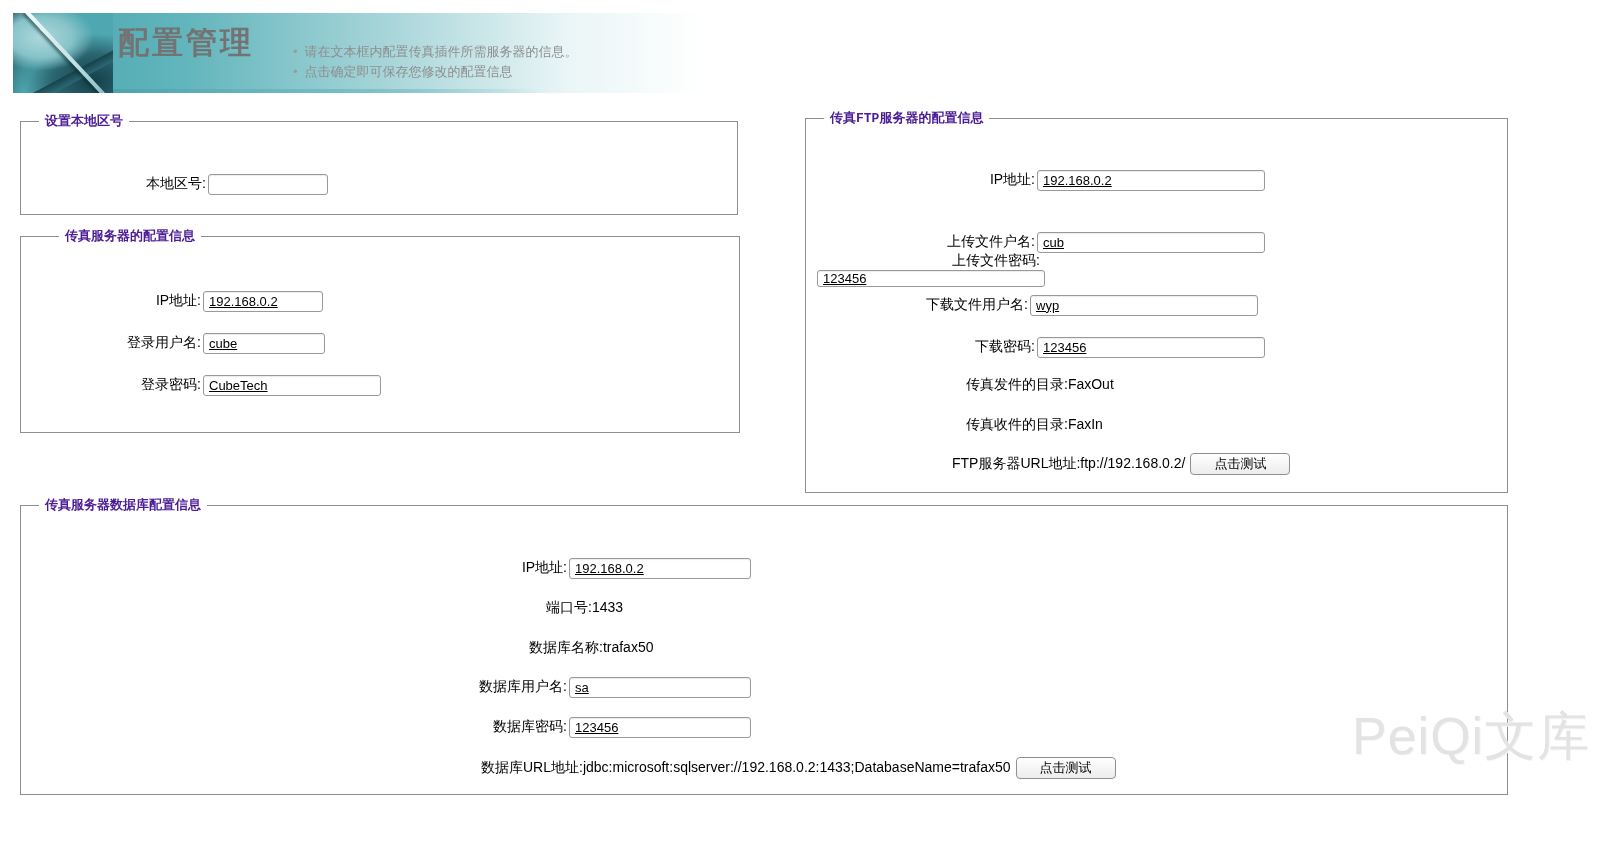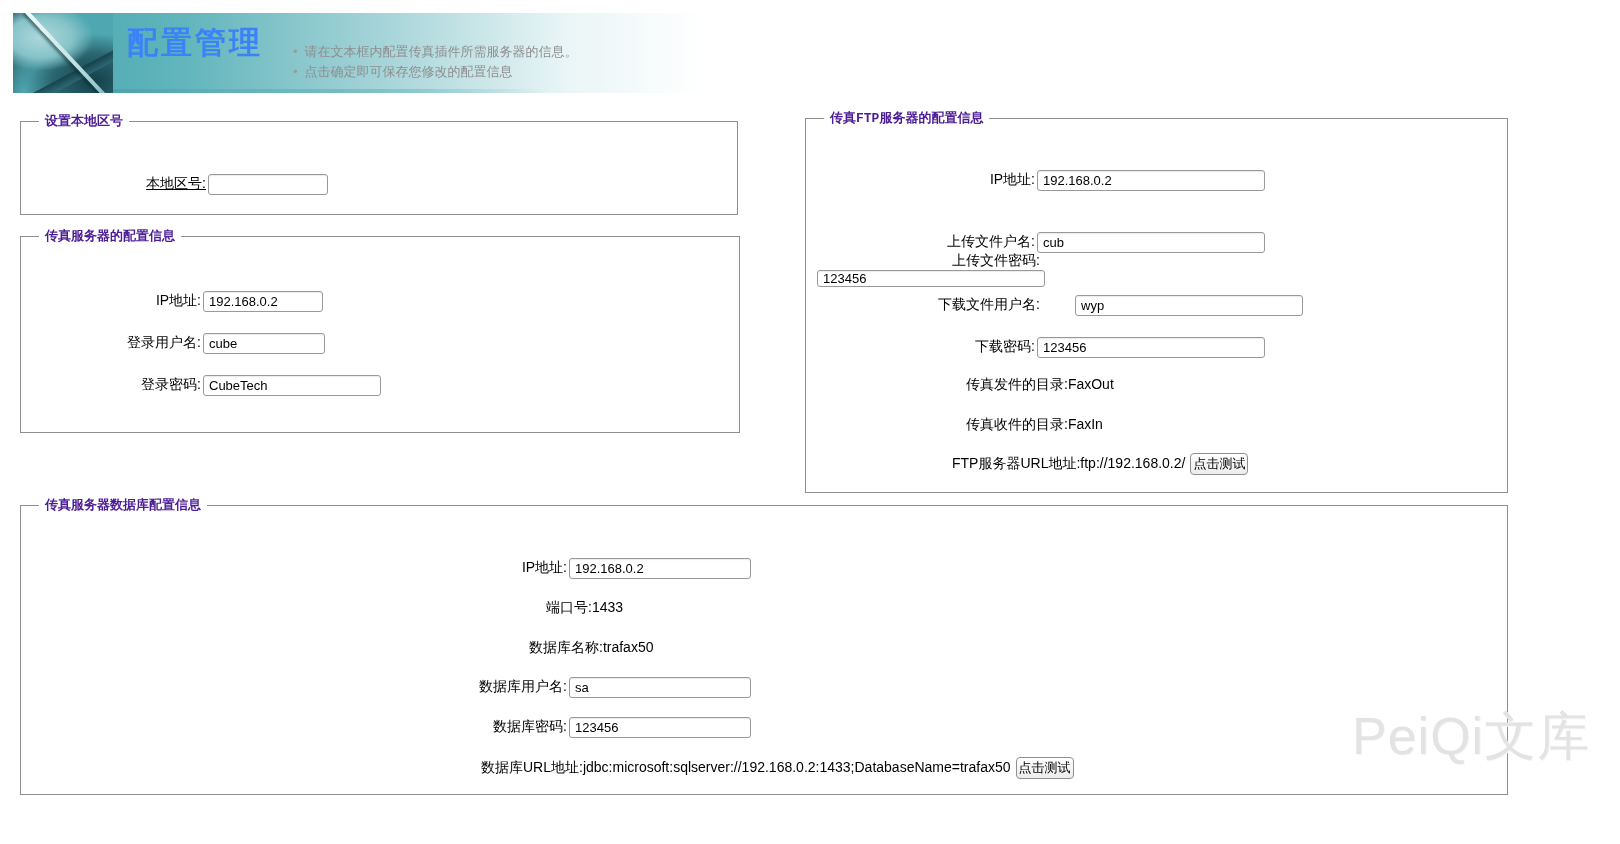--- a/index.html
+++ b/index.html
@@ -33,72 +33,73 @@
     box-shadow:0 3px 3px rgba(10,40,46,.55);
   }
   .logo .ruler {
     position:absolute; left:-10px; top:62px; width:130px; height:10px;
     background:linear-gradient(to bottom,#123a43,#2f6d78);
     transform:rotate(-28deg);
     opacity:.8;
   }
   .page-title {
     position:absolute; left:118px; top:22px;
-    font-size:31px; font-weight:bold; letter-spacing:3px; color:#3b82f6;margin-left:9px;
+    font-size:31px; font-weight:bold; letter-spacing:3px; color:#737373;
   }
   .notes { position:absolute; left:293px; top:42px; font-size:13px; color:#8e8e8e; line-height:20px; }
   .notes .note { display:flex; align-items:center; }
   .notes .dot { font-size:13px; margin-right:7px; color:#9a9a9a; }
 
   
   fieldset {
     position:absolute; margin:0; padding:0;
     border:1px solid #8f8f8f; background:transparent;
   }
   legend {
     margin-left:18px; padding:0 6px;
     font-size:13px; font-weight:bold; color:#4c1d95;font-family:Liberation Mono, monospace;
   }
   .fs-local { left:20px;  top:112px; width:718px;  height:103px; }
-  .fs-fax   { left:20px;  top:227px; width:720px;  height:206px; }
+  .fs-fax   { left:20px;  top:227px; width:720px;  height:206px;padding-left:20px; }
   .fs-ftp   { left:805px; top:109px; width:703px;  height:384px; }
   .fs-db    { left:20px;  top:496px; width:1488px; height:299px; }
 
   .row { position:absolute; height:22px; display:flex; align-items:center; white-space:nowrap; }
   .lbl { font-size:14px; color:#000; text-align:right; display:inline-block; }
   .static-text { font-size:14px; color:#000; }
 
   input.txt {
     height:21px; border:1px solid #999; border-radius:3px;
     font-size:13px; font-family:"Liberation Sans",sans-serif;
     padding:0 5px; margin-left:2px; background:#fff; color:#000;
     box-shadow:inset 0 1px 1px rgba(0,0,0,.08);
+    text-decoration:underline;
   }
   .w120{width:120px} .w122{width:122px} .w178{width:178px} .w228{width:228px} .w182{width:182px}
 
   .test-btn {
-    height:22px; margin-left:5px; padding:0 2px;
+    height:22px; margin-left:5px; padding:0 23px;
     font-size:13px; font-family:"Liberation Sans",sans-serif;
     color:#000; border:1px solid #8f8f8f; border-radius:4px;
     background:linear-gradient(#ffffff,#ececec);
   }
 
   
   .fs-local .r1 { top:43px; left:15px; }
-  .fs-local .lbl { width:170px;text-decoration:underline; }
+  .fs-local .lbl { width:170px; }
   
   .fs-fax .r1 { top:45px; left:10px; }
   .fs-fax .r2 { top:87px; left:10px; }
   .fs-fax .r3 { top:129px; left:10px; }
   .fs-fax .lbl { width:170px; }
   
   .fs-ftp .r1 { top:42px;  left:9px; }
   .fs-ftp .r2 { top:84px;  left:9px;margin-top:20px; }
   .fs-ftp .r3 { top:125px; left:9px;flex-direction:column; }
-  .fs-ftp .r4 { top:167px; left:14px;gap:33px; }
+  .fs-ftp .r4 { top:167px; left:2px; }
   .fs-ftp .r5 { top:209px; left:9px; }
   .fs-ftp .lbl { width:220px; }
   .fs-ftp .d1 { top:247px; left:160px; }
   .fs-ftp .d2 { top:287px; left:160px; }
   .fs-ftp .ru { top:326px; left:146px; }
   
   .fs-db .r1 { top:43px;  left:16px; }
   .fs-db .s1 { top:83px;  left:525px; }
   .fs-db .s2 { top:123px; left:508px; }
   .fs-db .r2 { top:162px; left:16px; }

